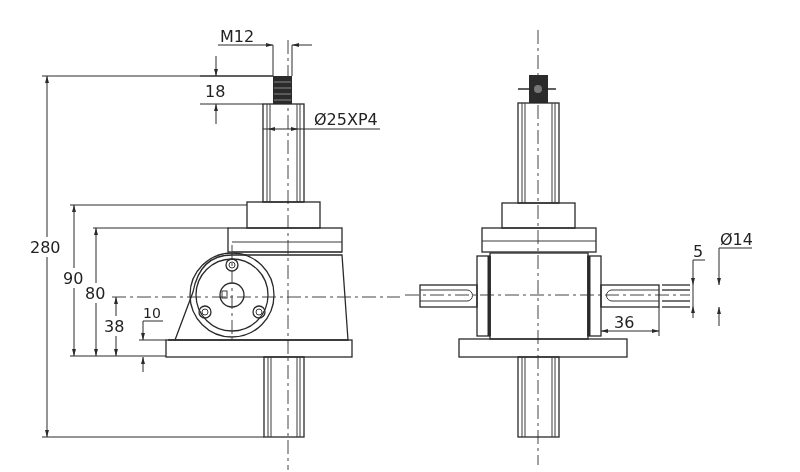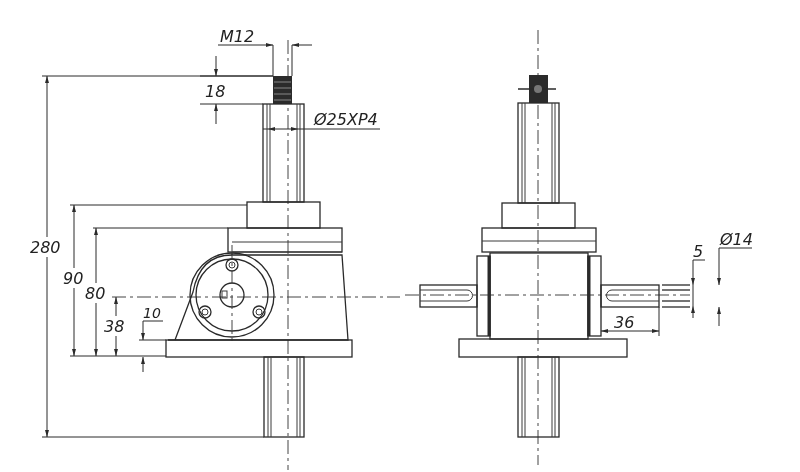--- a/index.html
+++ b/index.html
@@ -1,17 +1,17 @@
 <!DOCTYPE html>
 <html><head>
 <meta charset="utf-8">
 <style>
   html, body { margin: 0; padding: 0; background: #ffffff; }
   body { width: 800px; height: 472px; overflow: hidden; }
-  #drawing { position: absolute; left: 0; top: 0; width: 800px; height: 472px; font-style: italic; }
+  #drawing { position: absolute; left: 0; top: 0; width: 800px; height: 472px; }
   svg text { font-family: "DejaVu Sans", sans-serif; fill: #222; }
   .ln { stroke: #2a2a2a; stroke-width: 1.3; fill: none; }
   .thin { stroke: #3a3a3a; stroke-width: 1; fill: none; }
   .cl { stroke: #444; stroke-width: 1; fill: none; stroke-dasharray: 14 4 3 4; }
   .dim { stroke: #2a2a2a; stroke-width: 1; fill: none; }
   .arrow { fill: #2a2a2a; stroke: none; }
   .hatch { fill: #2b2b2b; }
   .dimtxt { font-size: 16px; }
 </style>
 </head>

